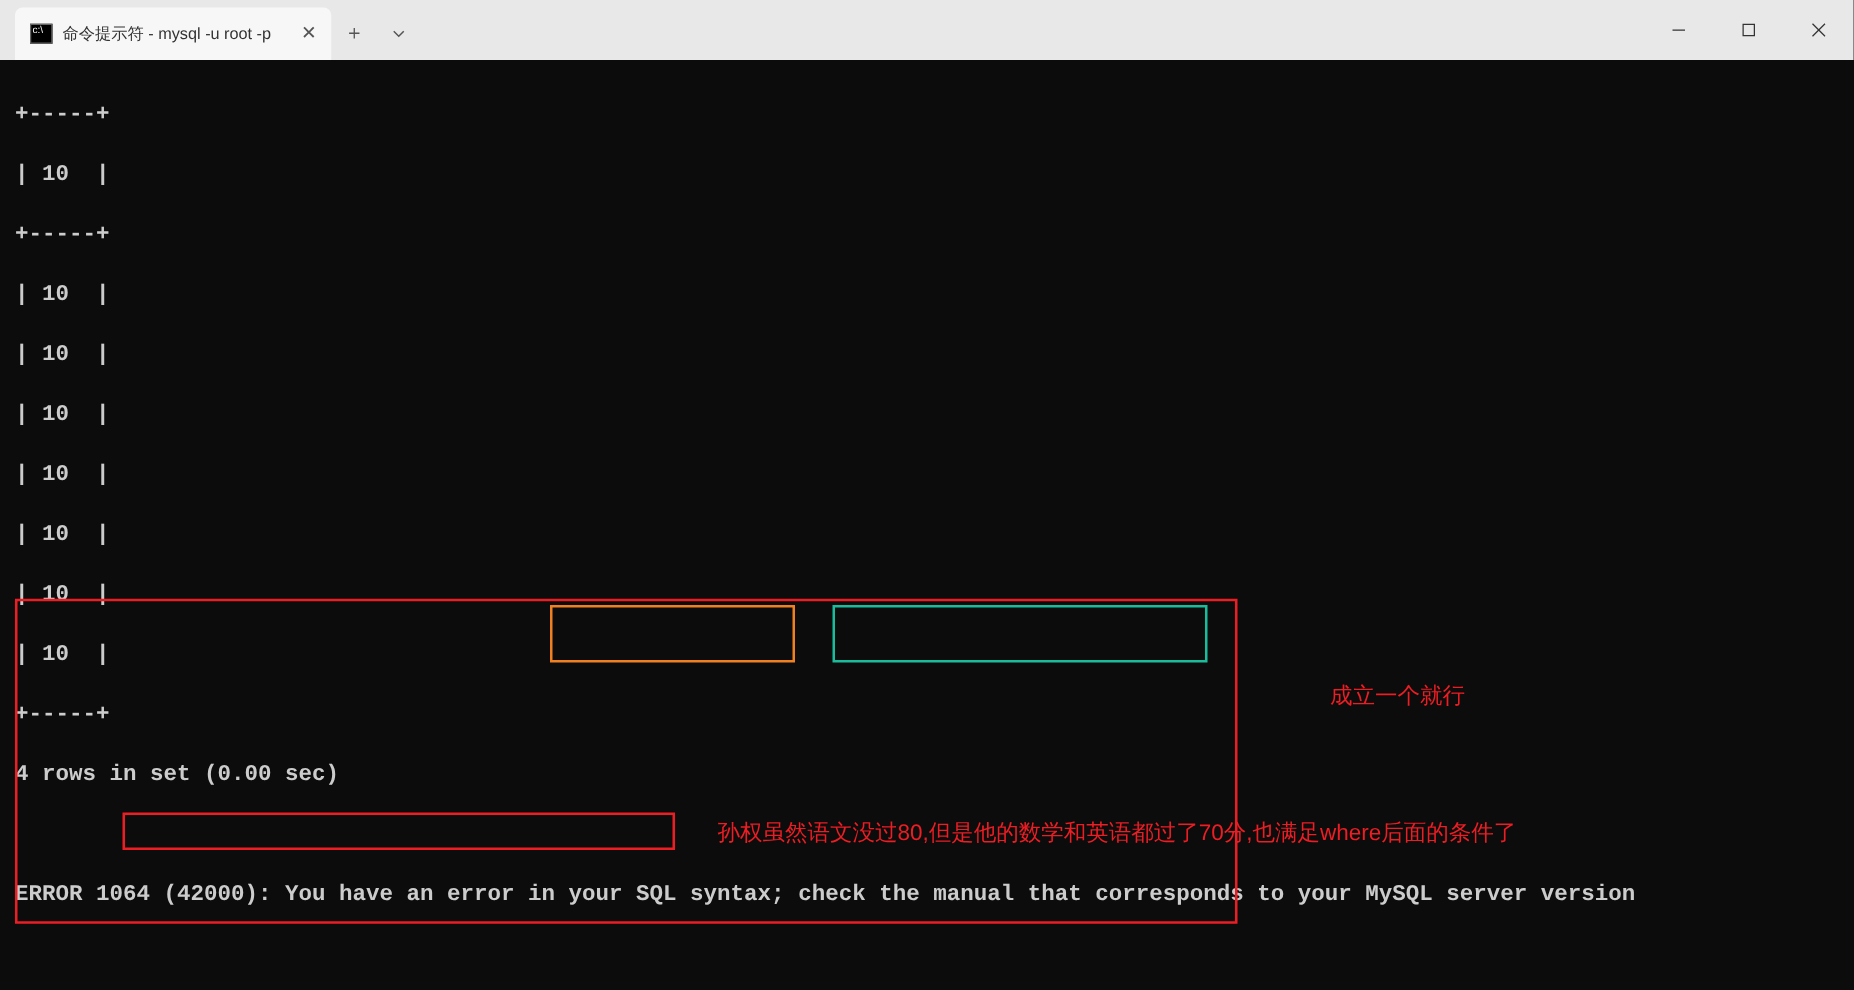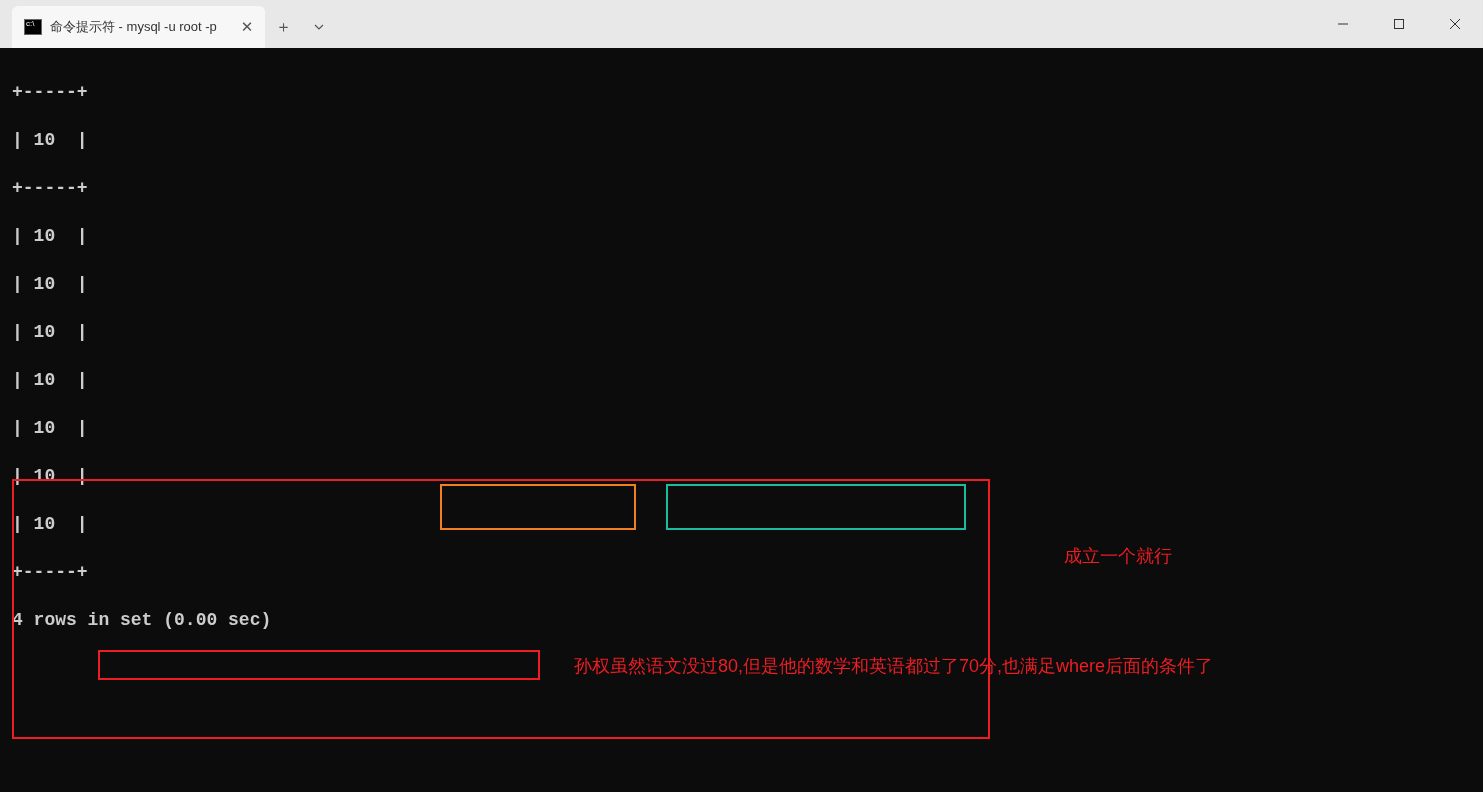--- a/index.html
+++ b/index.html
@@ -182,20 +182,21 @@
 <div class="tline">| 10  |</div>
 <div class="tline">| 10  |</div>
 <div class="tline">| 10  |</div>
 <div class="tline">| 10  |</div>
 <div class="tline">| 10  |</div>
 <div class="tline">| 10  |</div>
 <div class="tline">| 10  |</div>
 <div class="tline">+-----+</div>
 <div class="tline">4 rows in set (0.00 sec)</div>
 <div class="tline"></div>
+<div class="tline">ERROR 1064 (42000): You have an error in your SQL syntax; check the manual that corresponds to your MySQL server version</div>
 
 
 
 
 
 
 
 
 
 

